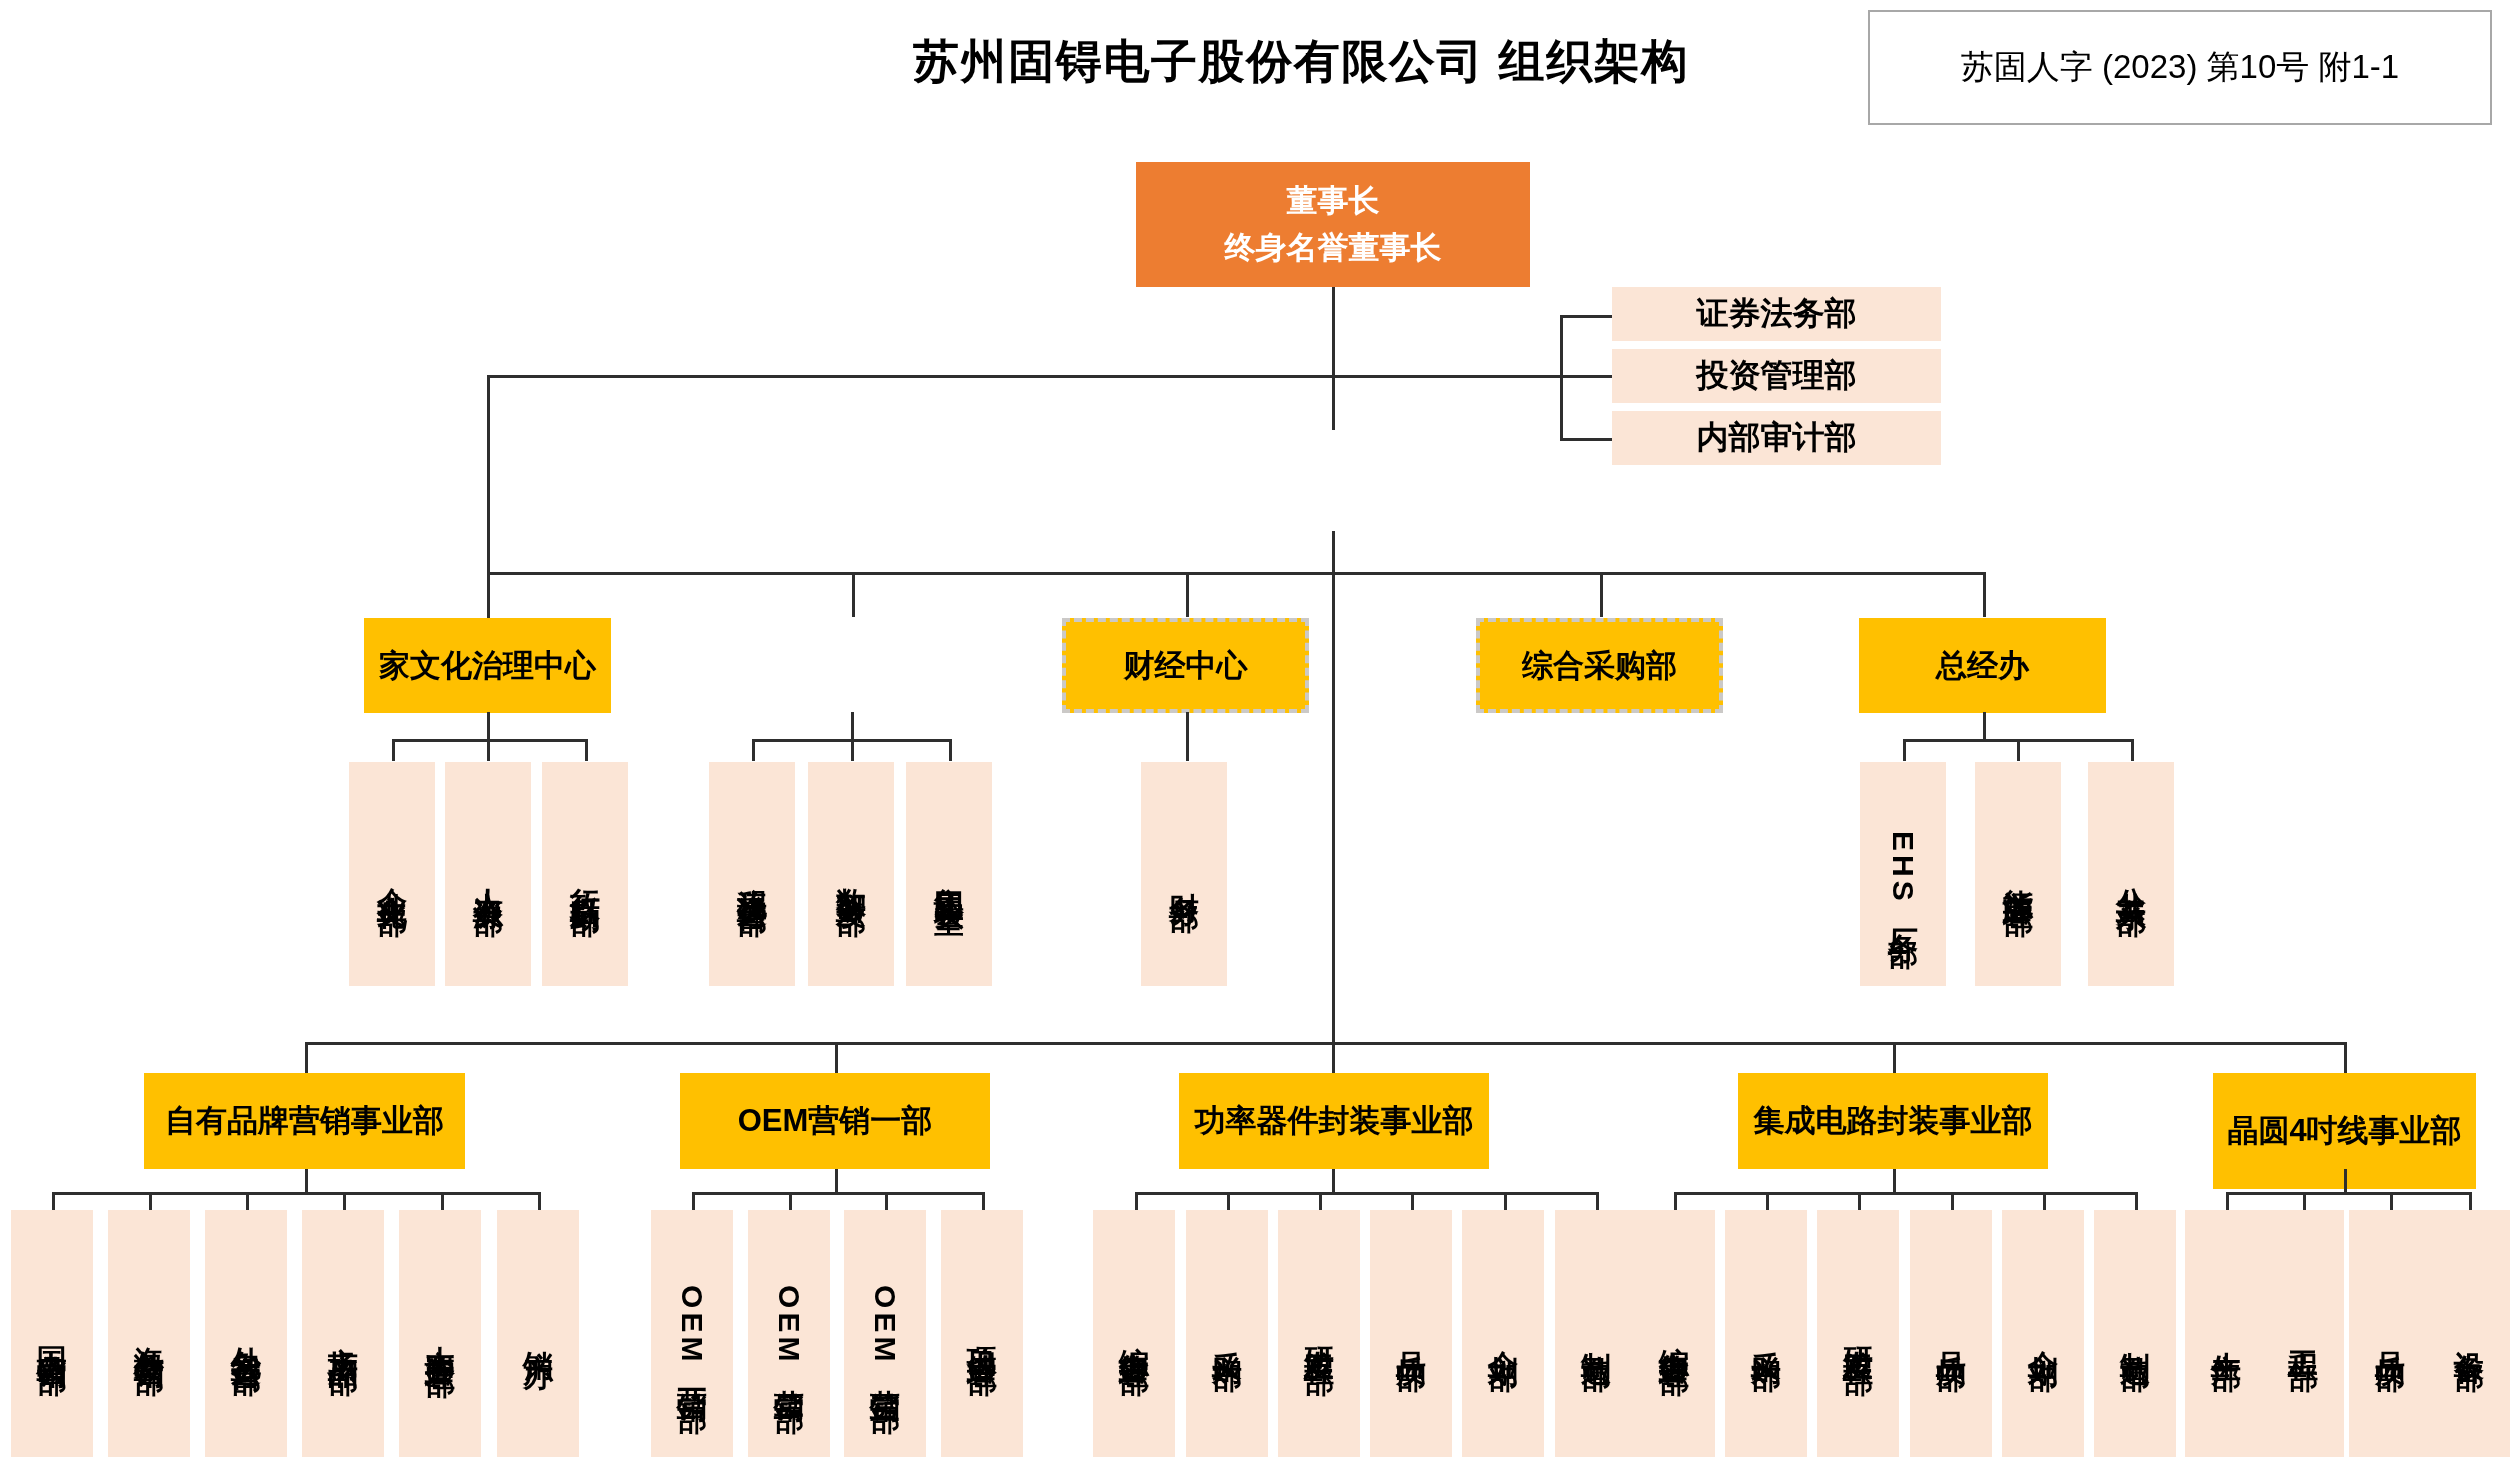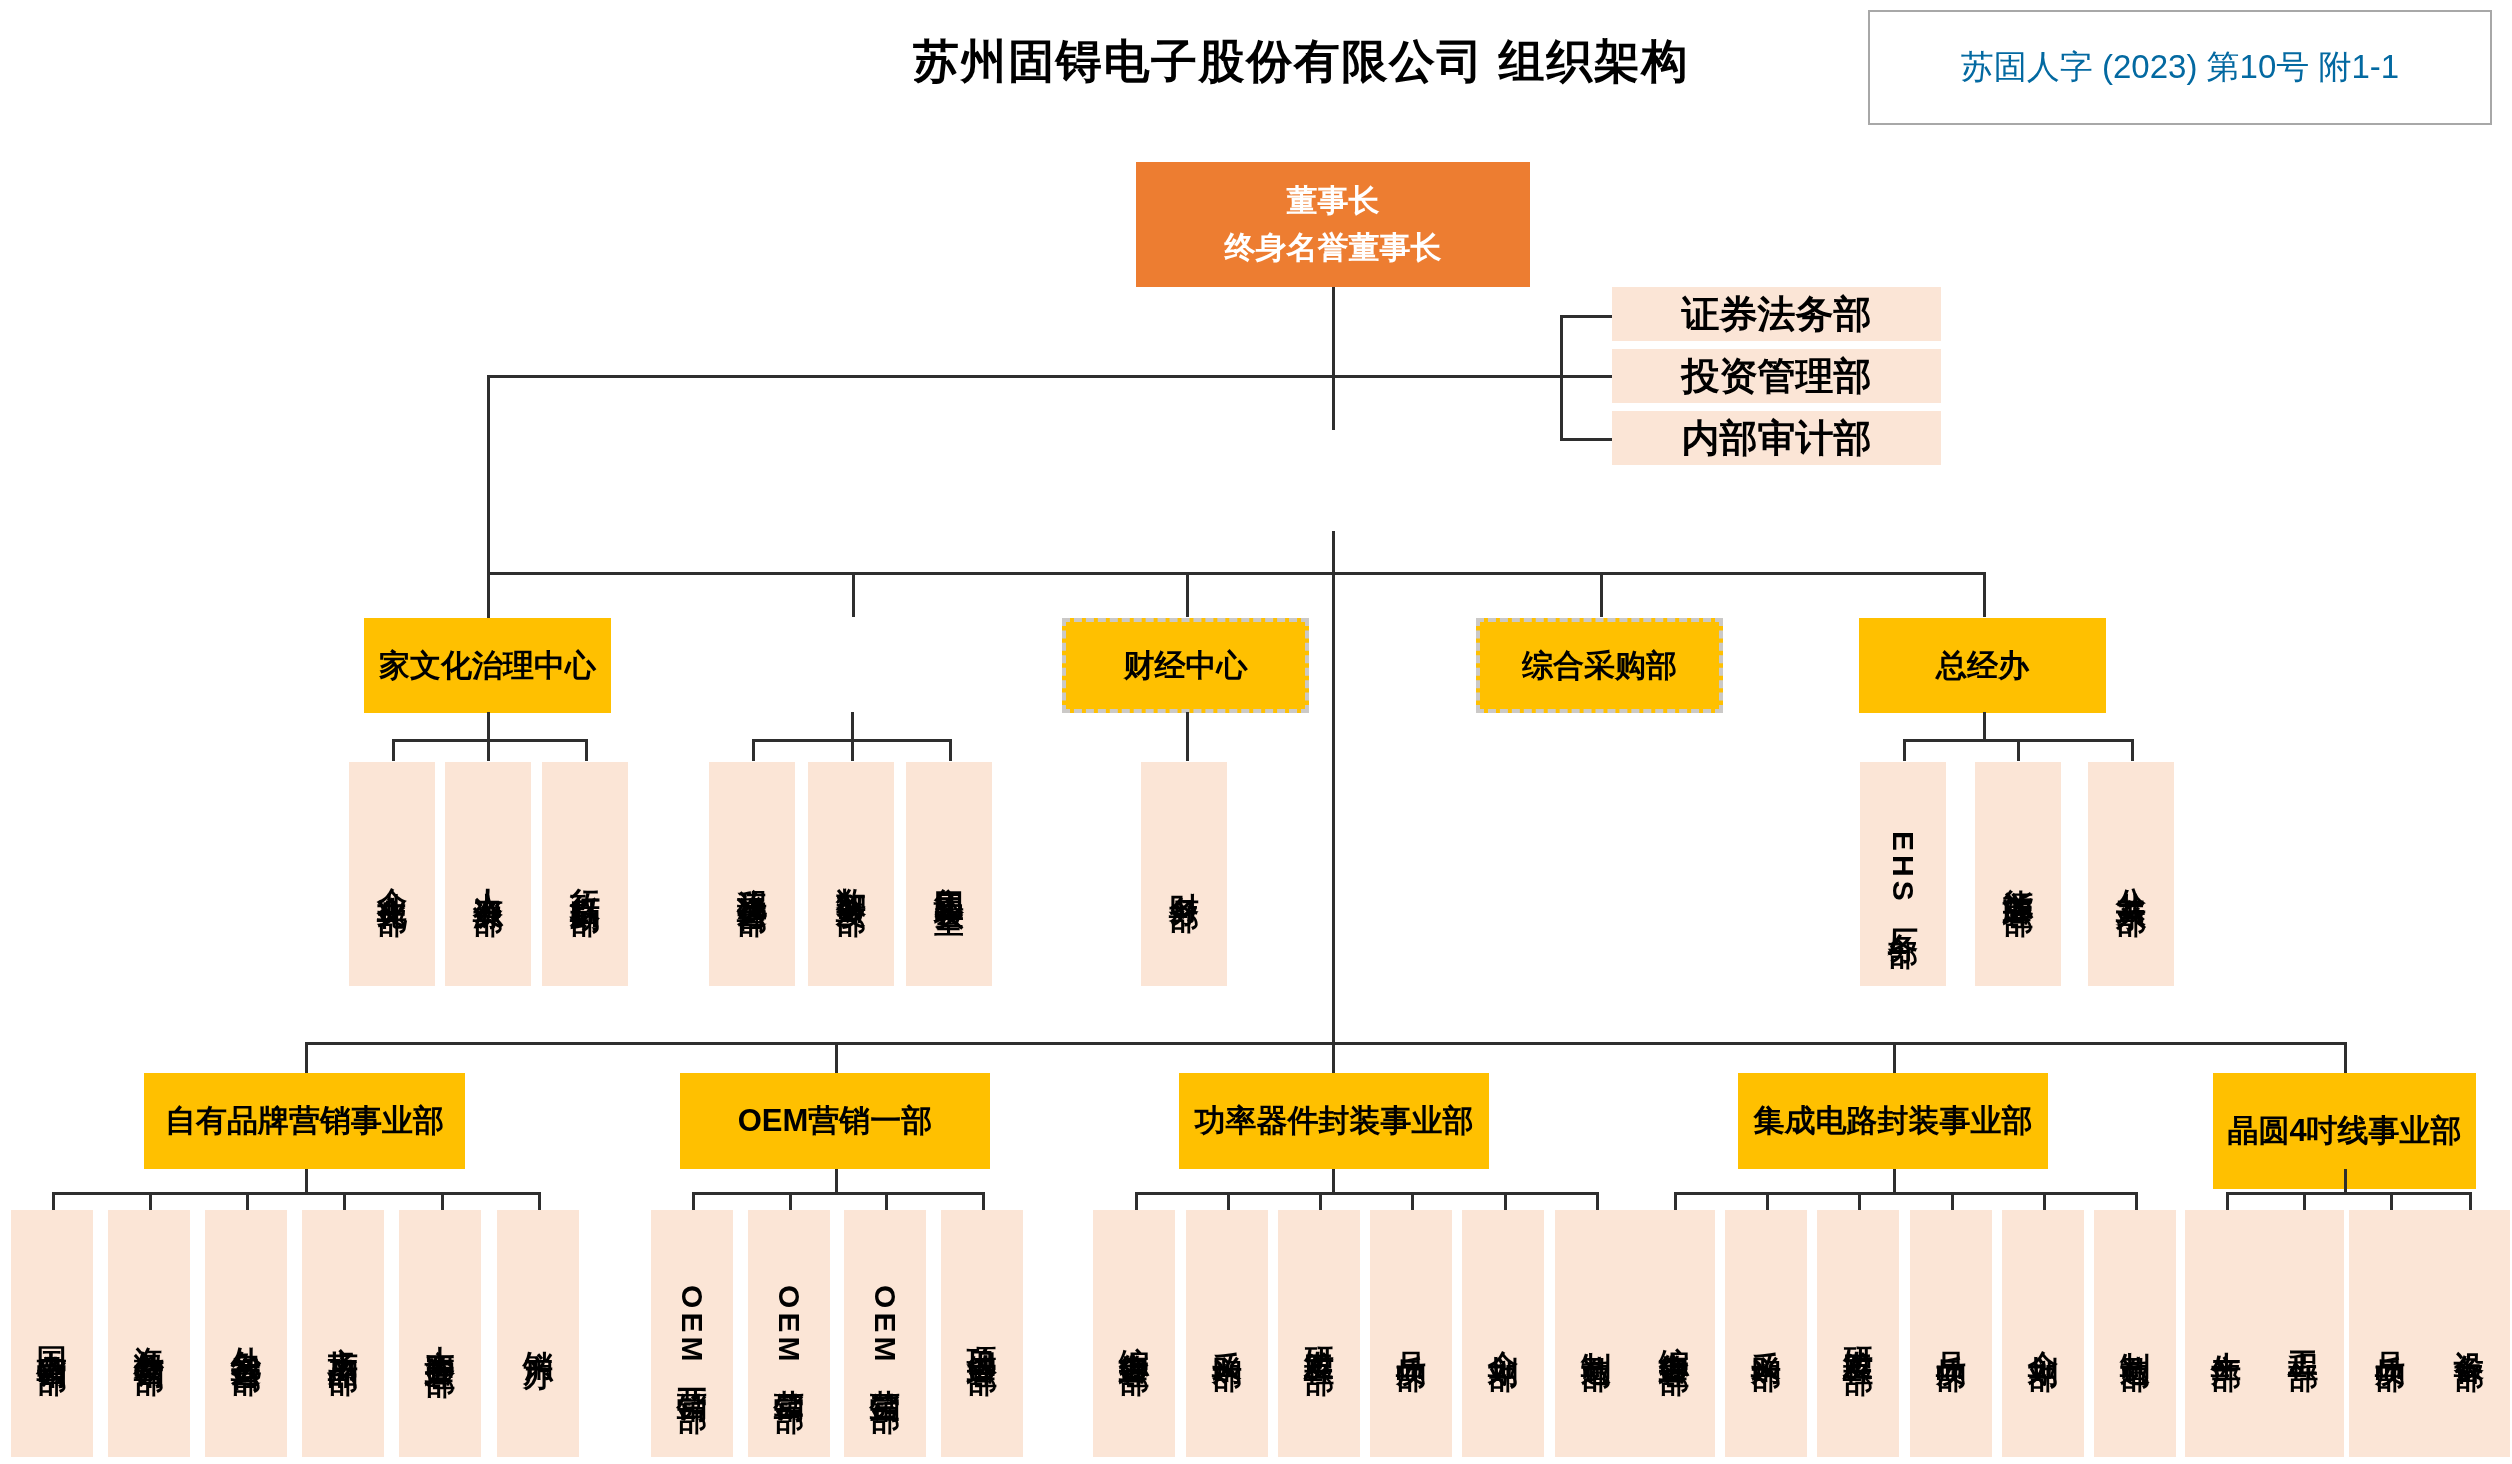--- a/index.html
+++ b/index.html
@@ -7,30 +7,30 @@
     position:relative;width:2512px;height:1465px;background:#fff;overflow:hidden;
     font-family:"Liberation Sans","DejaVu Sans",sans-serif;color:#000;
   }
   .title{
     position:absolute;left:848px;top:31px;width:906px;text-align:center;
     font-size:46px;font-weight:bold;letter-spacing:1.6px;color:#000;
   }
   .refbox{
     position:absolute;left:1868px;top:10px;width:624px;height:115px;
     border:2.5px solid #a8a8a8;box-sizing:border-box;display:flex;align-items:center;justify-content:center;
-    font-size:33px;color:#0369a1;
+    font-size:33px;color:#000000;
   }
   .box{
     position:absolute;display:flex;align-items:center;justify-content:center;
     text-align:center;font-weight:bold;box-sizing:border-box;
   }
   .orange{background:var(--c-orange);color:#fff;font-size:31px;line-height:1.5;flex-direction:column;}
   .yellow{background:var(--c-yellow);color:#000000;font-size:31px;}
   .dashed{border:4.1px dashed #cbc9c7;}
-  .peach{background:var(--c-peach);color:#000;font-size:38px;}
+  .peach{background:var(--c-peach);color:#000;font-size:32px;}
   .vbox{
     writing-mode:vertical-rl;text-orientation:mixed;
     font-size:30px;letter-spacing:4.1px;line-height:1;
   }
   .hl,.vl{position:absolute;background:var(--c-line);}
   .hl{height:2.5px;}
   .vl{width:2.5px;}
 </style>
 </head>
 <body>

